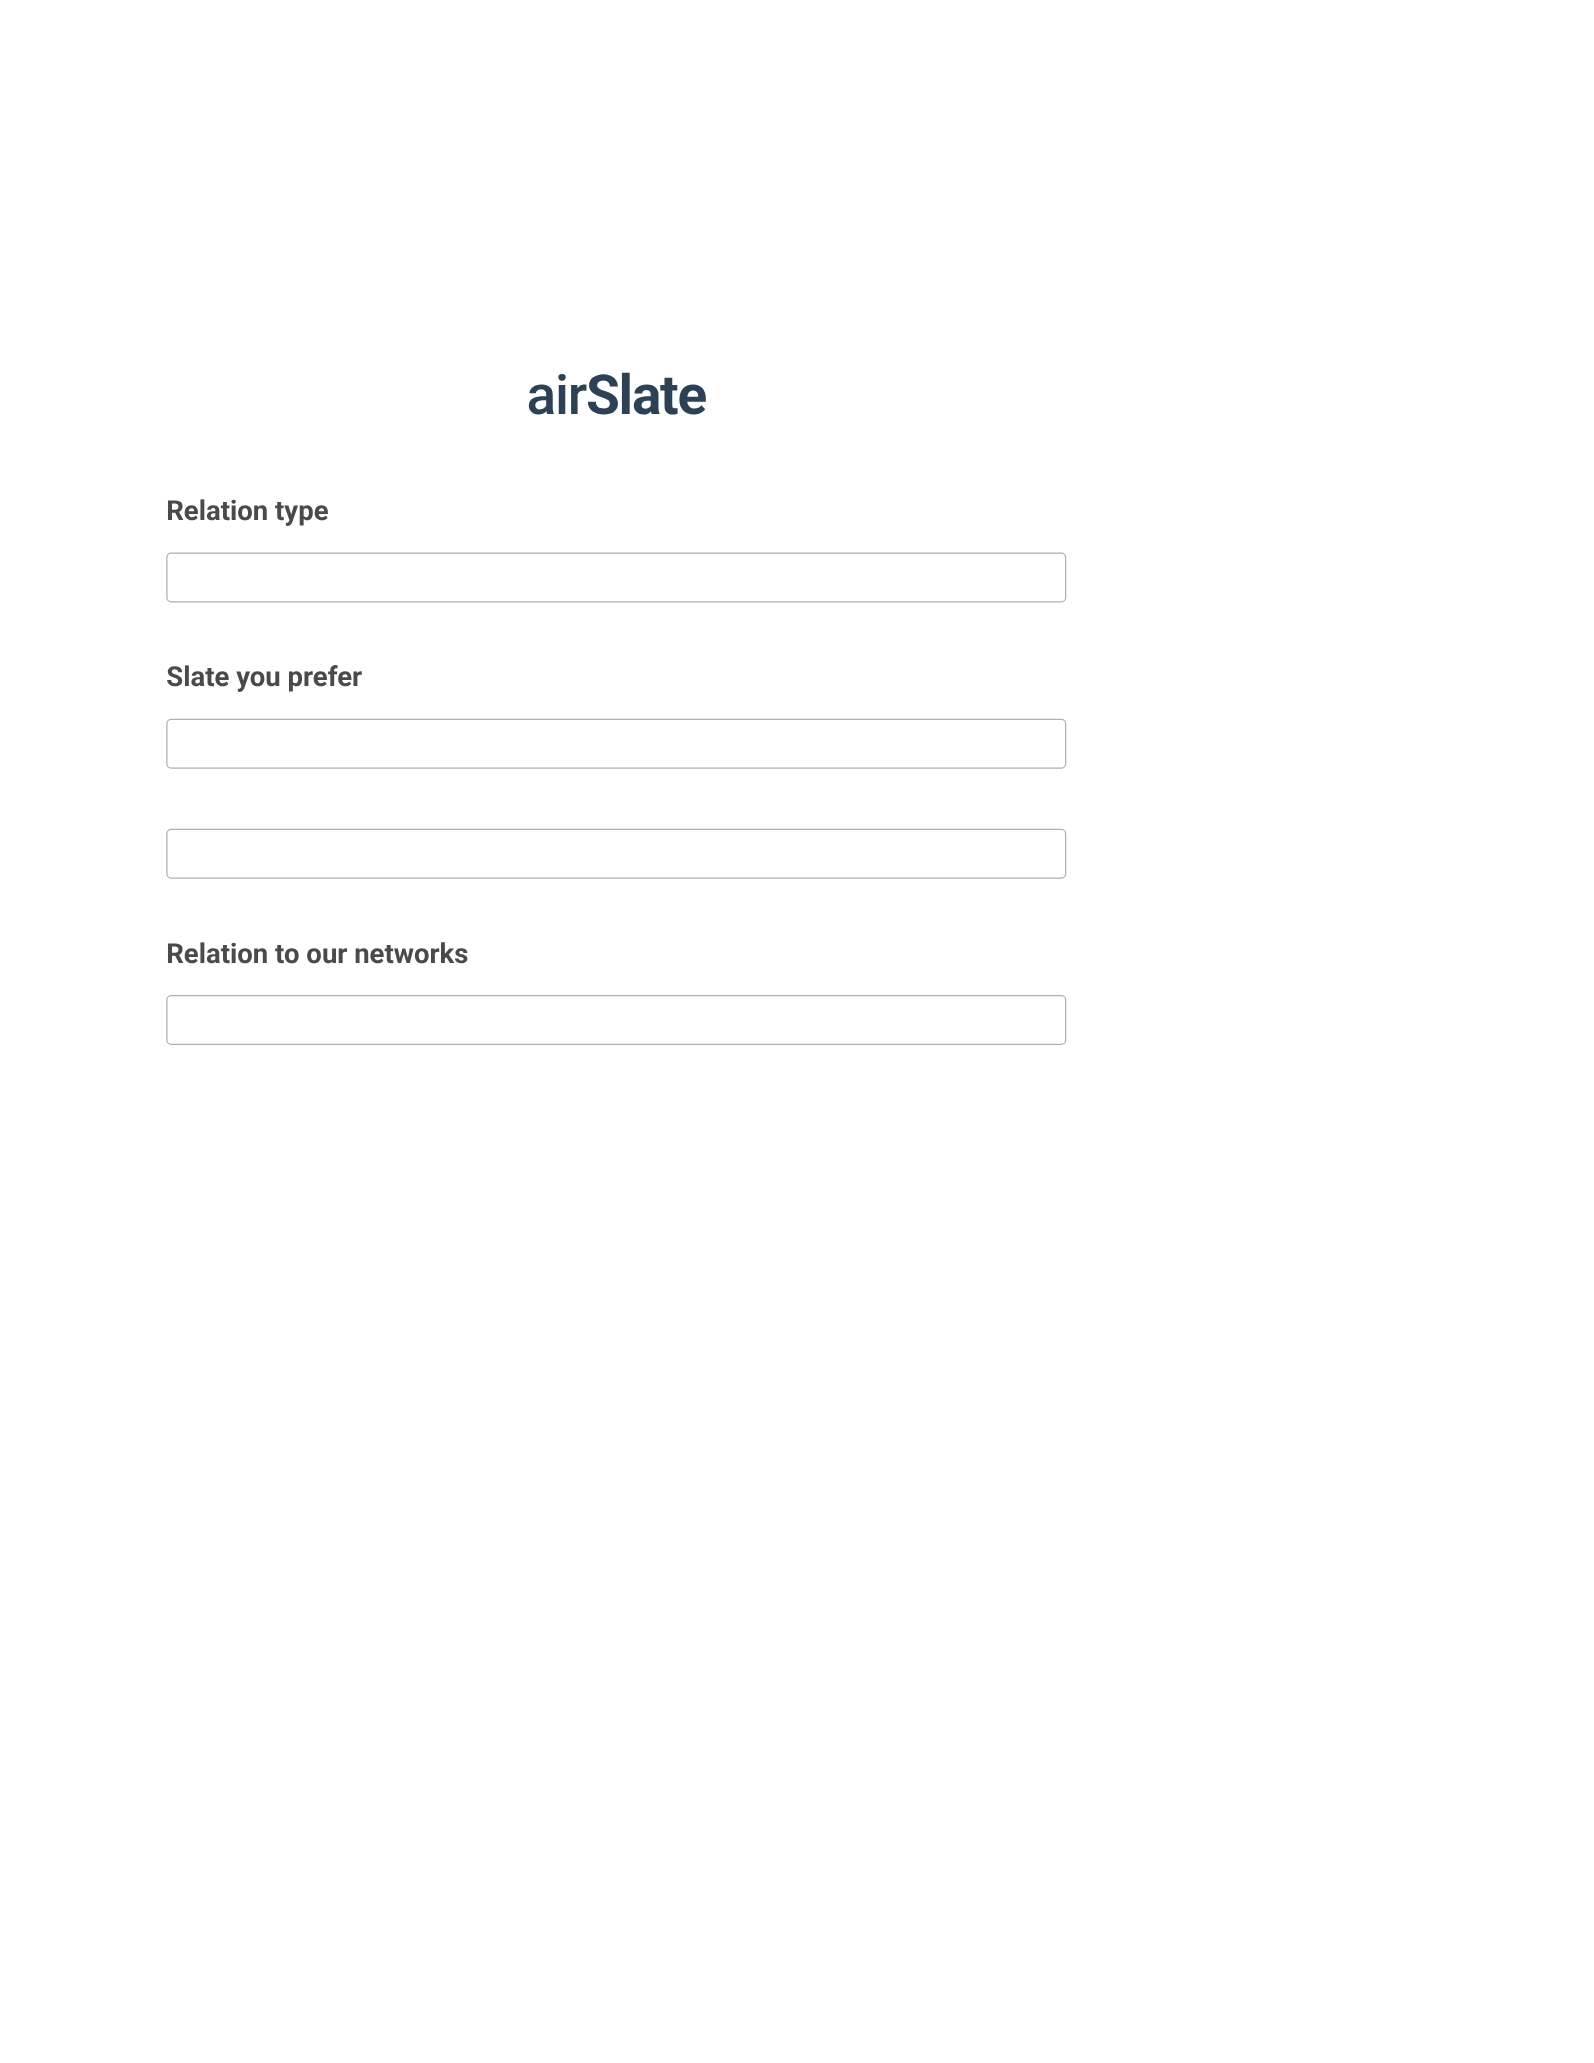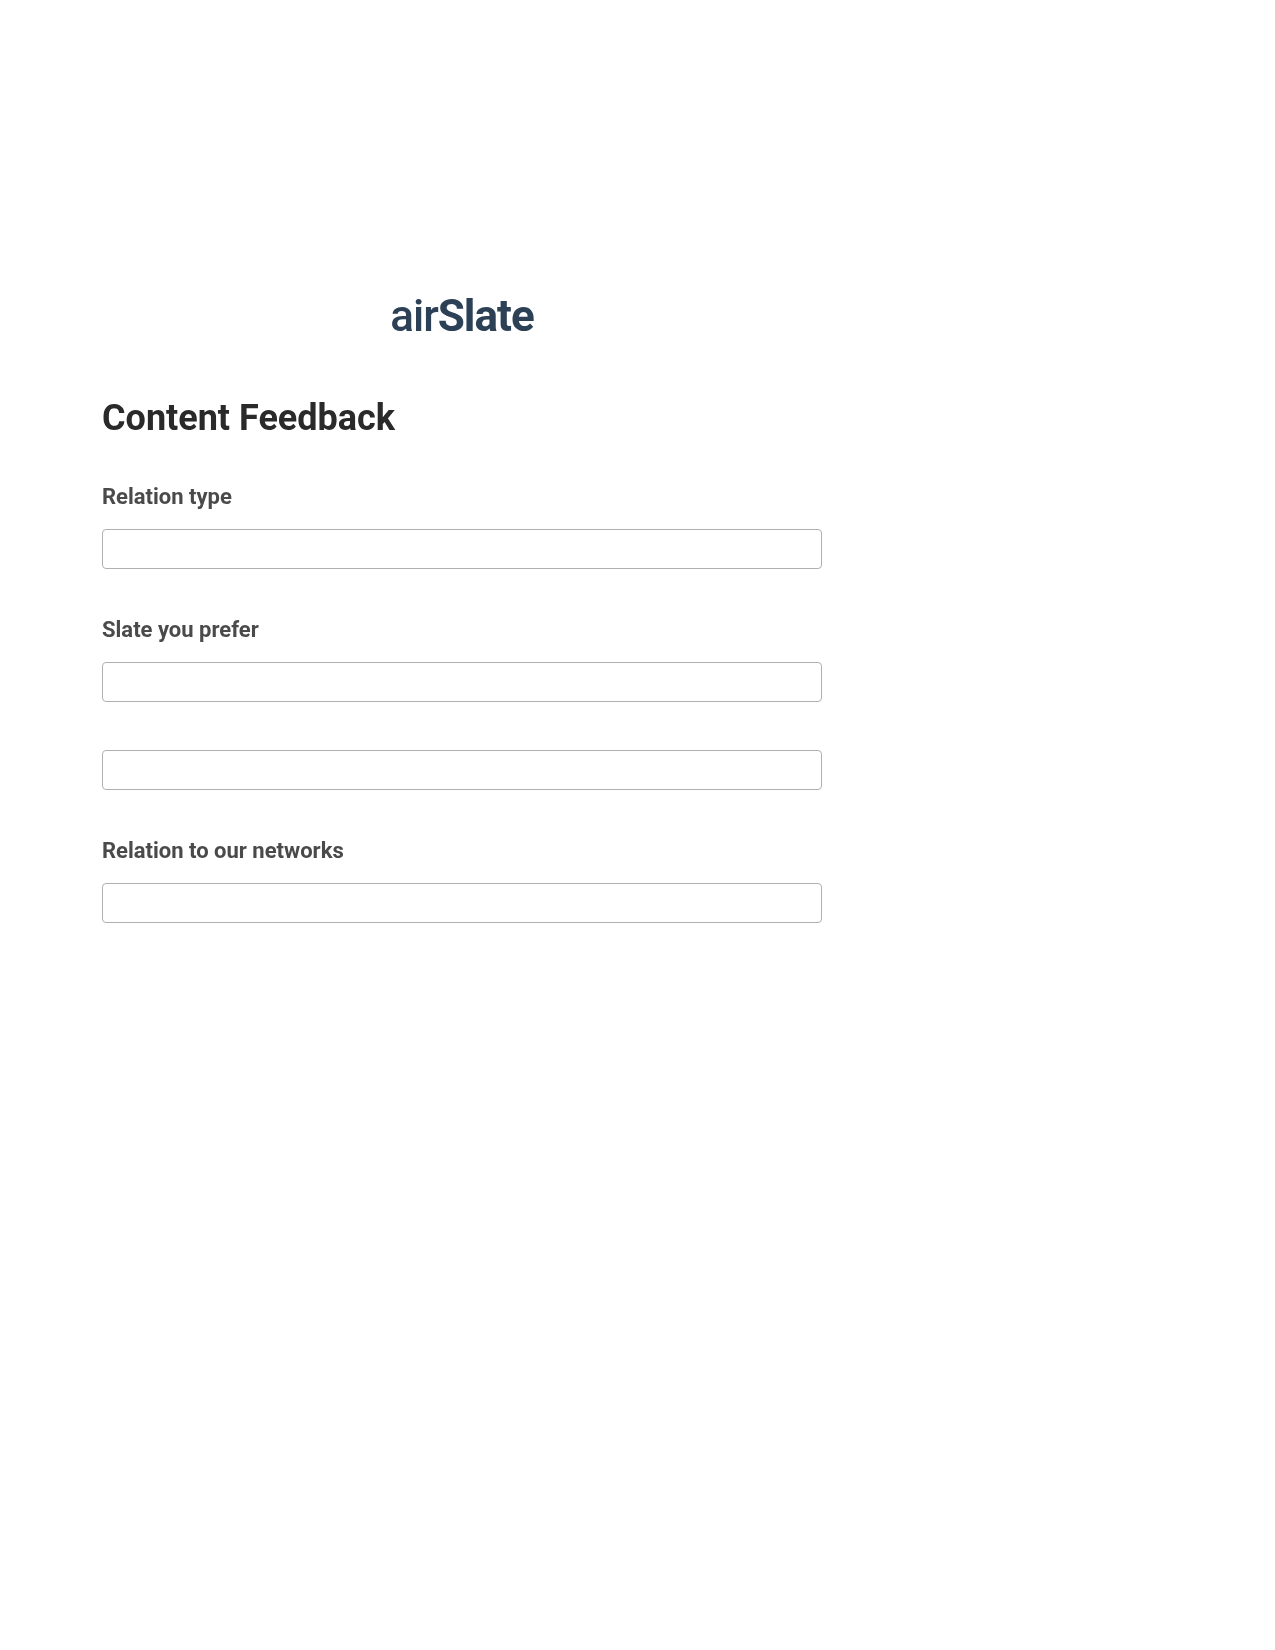--- a/index.html
+++ b/index.html
@@ -9,21 +9,21 @@
     }
     body {
       width: 1275px;
       height: 1650px;
       background: #ffffff;
       font-family: -apple-system, BlinkMacSystemFont, "Segoe UI", Roboto, Helvetica, Arial, sans-serif;
       position: relative;
     }
     .container {
       position: absolute;
-      left: 102px;
+      left: 133px;
       top: 290px;
       width: 720px;
     }
     .logo {
       text-align: center;
       margin-bottom: 55px;
     }
     .logo-text {
       font-size: 44px;
       font-weight: 700;
@@ -63,21 +63,20 @@
     }
   </style>
 </head>
 <body>
 
 <div class="container">
   <div class="logo">
     <span class="logo-text"><span class="logo-air">air</span><span class="logo-slate">Slate</span></span>
   </div>
 
-  <h1 class="form-title">Content Feedback</h1>
 
   <div class="form-group">
     <label class="form-label">Relation type</label>
     <input type="text" class="form-input" value="" style="">
   </div>
 
   <div class="form-group">
     <label class="form-label">Slate you prefer</label>
     <input type="text" class="form-input" value="" style="">
   </div>

